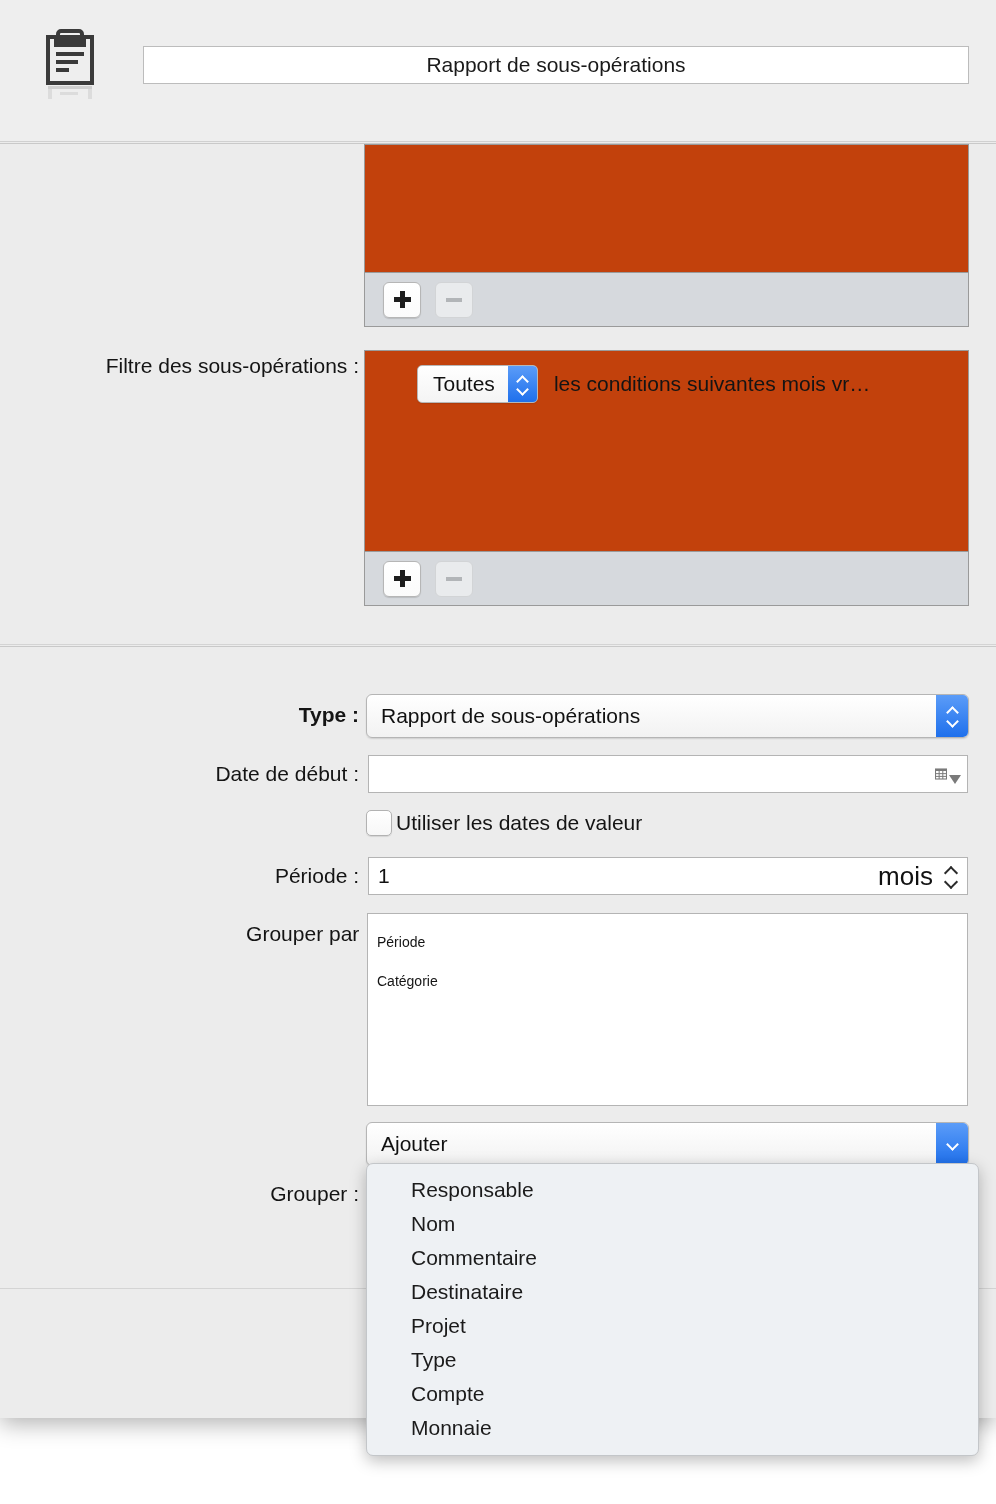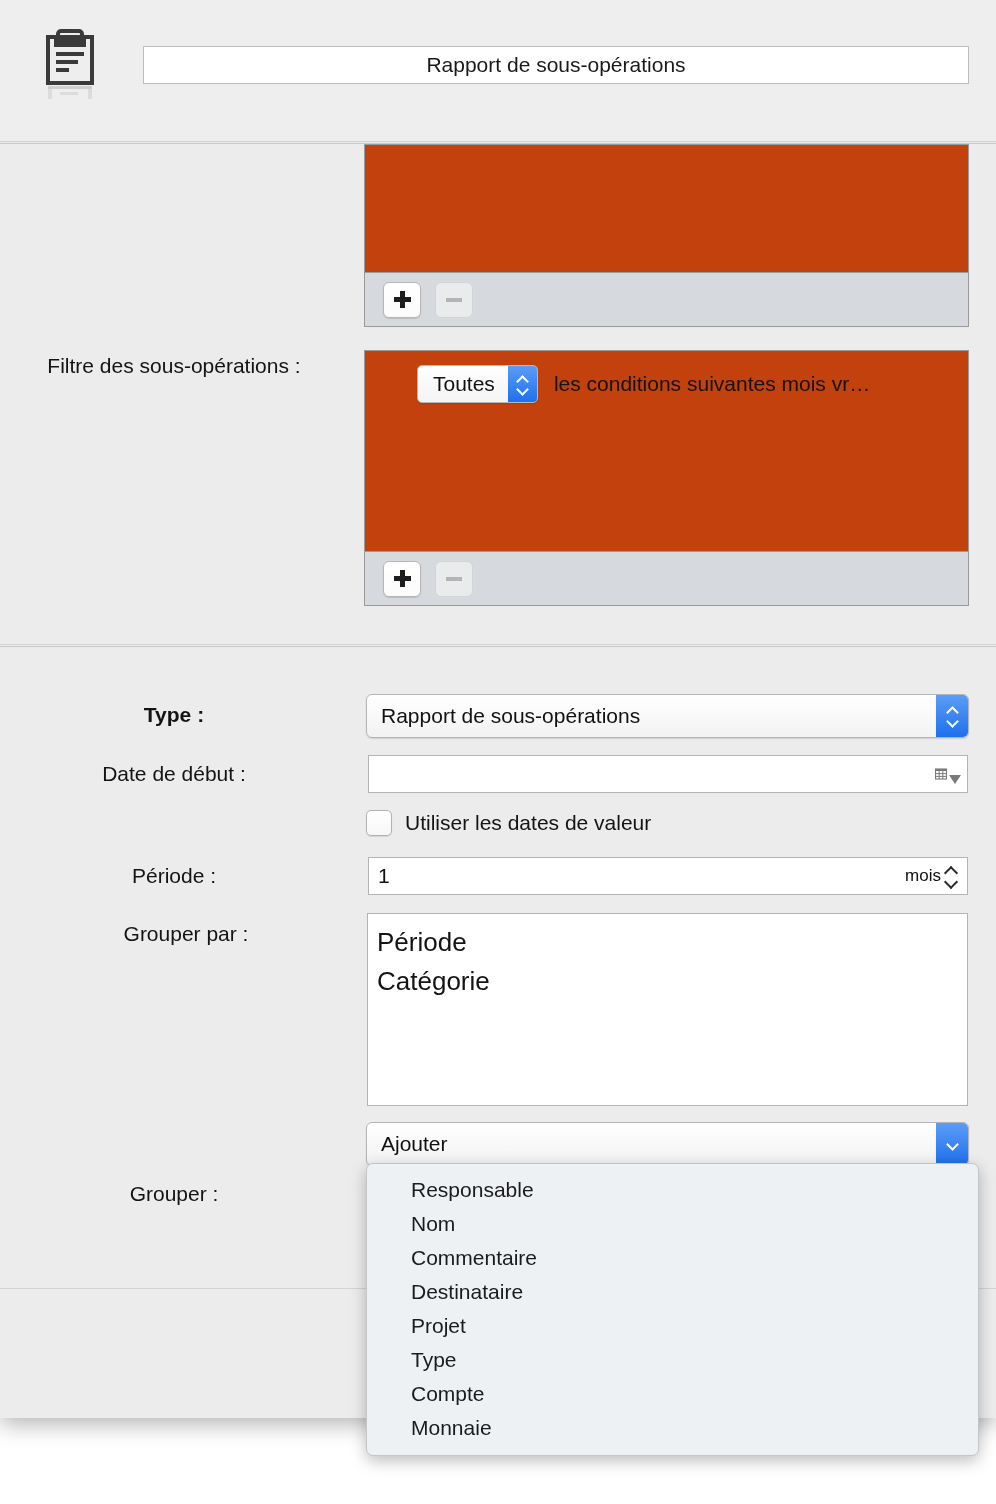--- a/index.html
+++ b/index.html
@@ -212,22 +212,23 @@
     font-size: 21px;
     color: #141414;
     white-space: nowrap;
   }
 
   
   .lbl {
     position: absolute;
     font-size: 21px;
     color: #141414;
-    text-align: center;
-    white-space: nowrap;
+    text-align: right;
+    white-space: nowrap;
+    padding-left: 11px;
   }
 
   
   .region-bottom {
     position: absolute;
     left: 0; top: 647px;
     width: 996px; height: 643px;
     background: #ececec;
   }
 
@@ -289,23 +290,23 @@
   .tri-down {
     width: 0; height: 0;
     border-left: 6px solid transparent;
     border-right: 6px solid transparent;
     border-top: 9px solid #7a7a7a;
     align-self: flex-end;
     margin-bottom: 2px;
   }
 
   .unit-label {
-    font-size: 17px;
+    font-size: 26px;
     color: #111;
-    margin-right: 0;
+    margin-right: 8px;
   }
   .stepper-dark {
     width: 18px;
     height: 34px;
     margin-right: 8px;
     display: flex;
     flex-direction: column;
     align-items: center;
     justify-content: center;
     gap: 5px;
@@ -338,36 +339,36 @@
   }
   .checkbox-box {
     width: 26px; height: 26px;
     border-radius: 5px;
     border: 1px solid #b2b2b2;
     background: linear-gradient(#ffffff, #f7f7f7);
     box-shadow: 0 1px 1px rgba(0,0,0,0.10);
     box-sizing: border-box;
   }
   .checkbox-label {
-    margin-left: 13px;
+    margin-left: 4px;
     font-size: 21px;
     color: #141414;
     white-space: nowrap;
   }
 
   
   .plainlist {
     position: absolute;
     background: #ffffff;
     border: 1px solid #b4b4b4;
     box-sizing: border-box;
     padding: 9px 0 0 9px;
   }
   .plainlist .row {
-    font-size: 26px;
+    font-size: 14px;
     color: #141414;
     line-height: 39px;
     white-space: nowrap;
   }
 
   
   .menu {
     position: absolute;
     left: 366px; top: 1163px;
     width: 613px;

